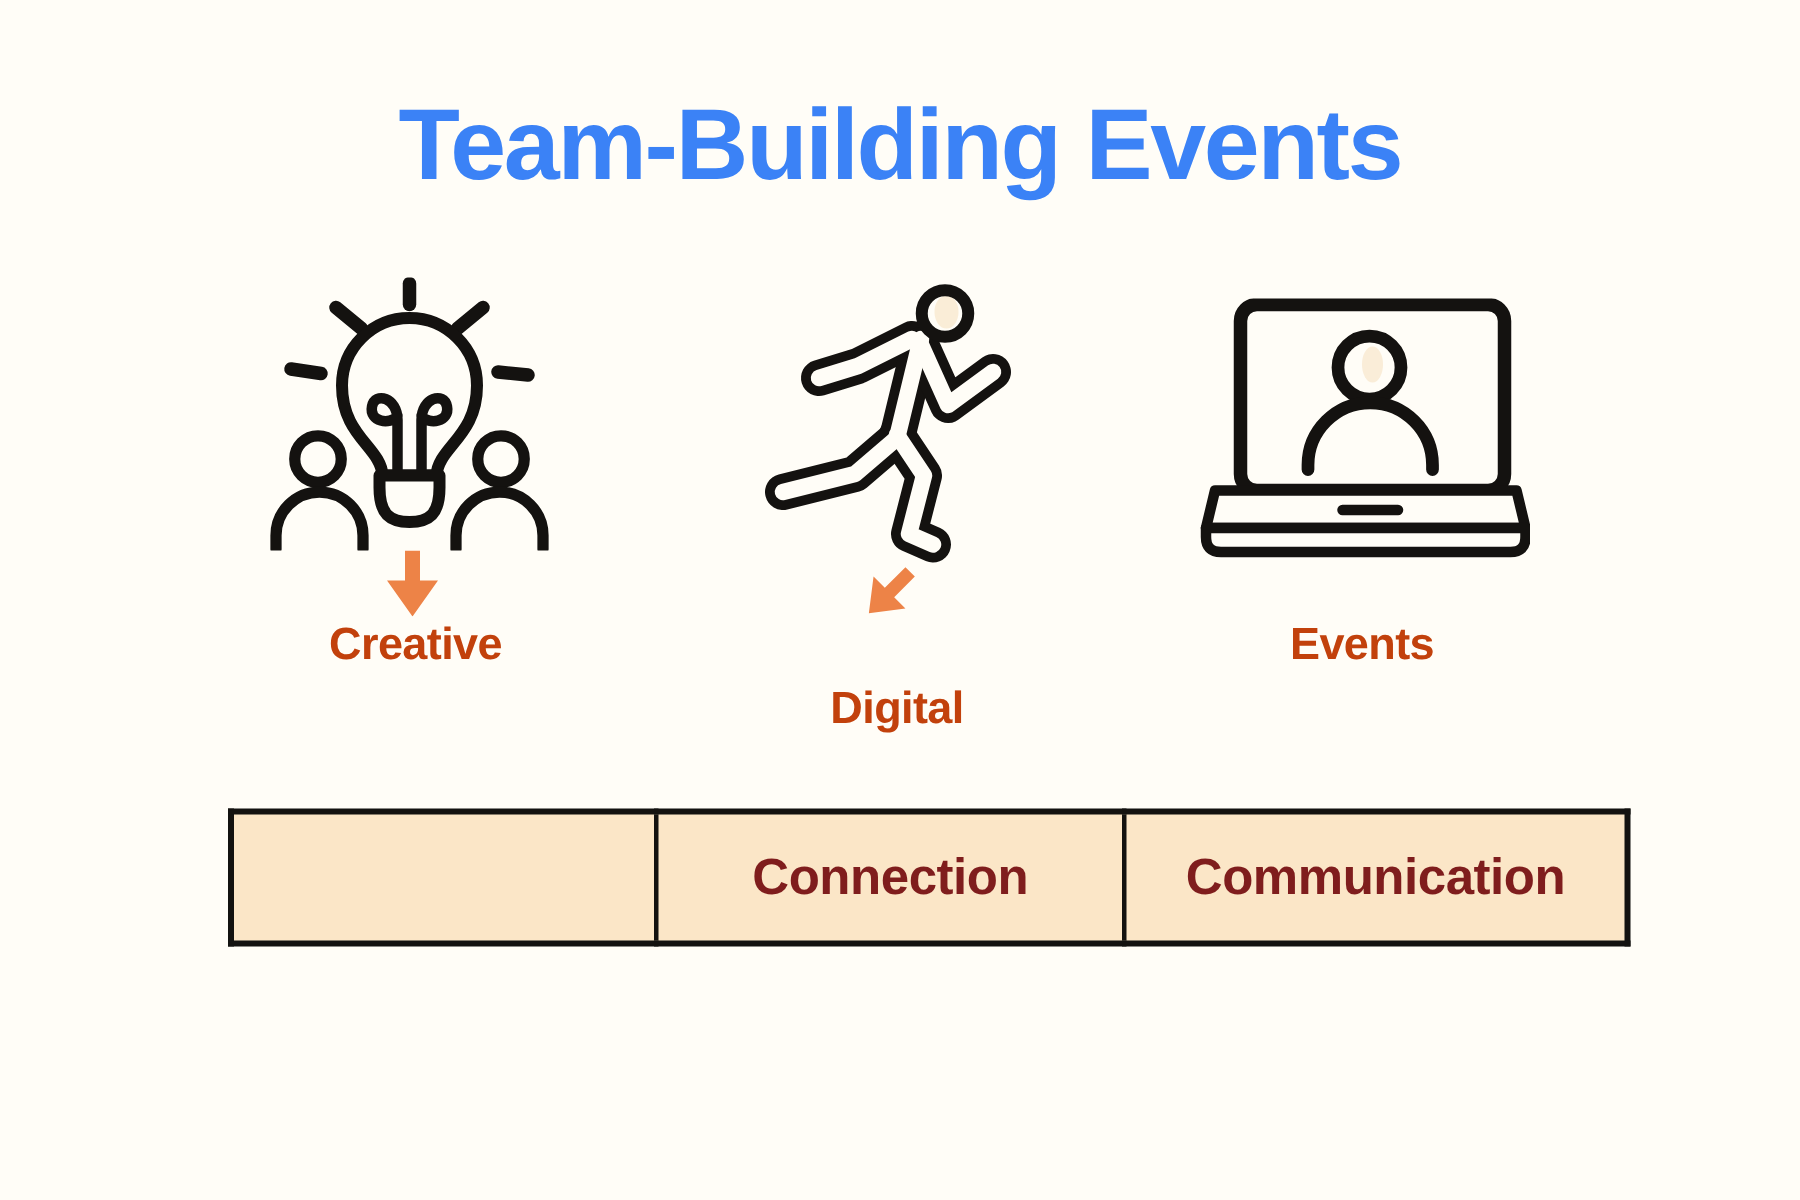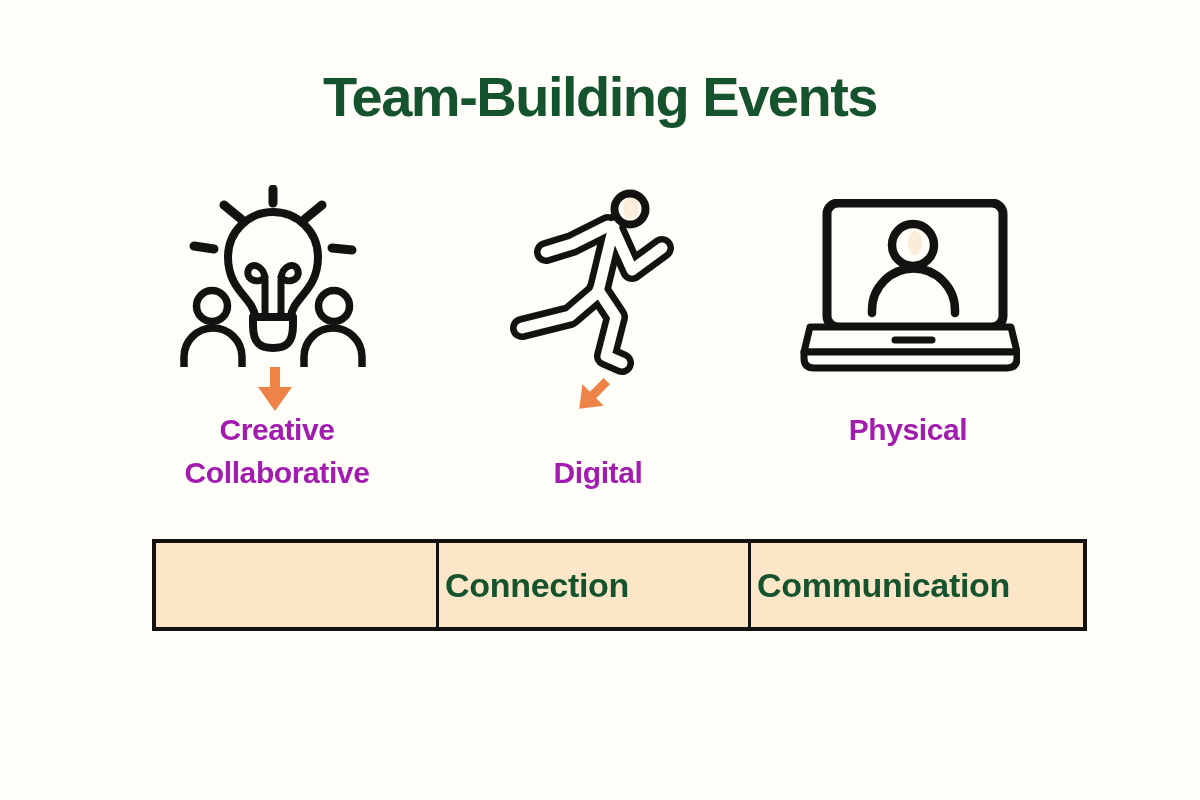--- a/index.html
+++ b/index.html
@@ -8,44 +8,44 @@
     background:#FFFDF7;
     font-family:"Liberation Sans","DejaVu Sans",sans-serif;
     color:#16140f;
     overflow:hidden;
   }
   .canvas{position:relative;width:1200px;height:800px;background:#FFFDF7;}
 
   .title{
     position:absolute;left:0;right:0;top:58px;
     text-align:center;
-    font-size:56px;font-weight:700;letter-spacing:-1.5px;
-    color:#14532d;margin:0;line-height:78px;
+    font-size:67px;font-weight:700;letter-spacing:-1.5px;
+    color:#3b82f6;margin:0;line-height:78px;
   }
 
   .icon-svg{position:absolute;}
   .arrow-svg{position:absolute;}
 
   .cat-label{
     position:absolute;width:260px;top:408px;
     text-align:center;
     font-size:30px;font-weight:700;letter-spacing:-0.4px;
-    line-height:43px;color:#a21caf;
+    line-height:43px;color:#c2410c;
   }
 
   .benefits-table{
     position:absolute;left:152px;top:539px;
     border-collapse:collapse;table-layout:fixed;
     border:4px solid #131210;
   }
   .benefits-table td{
     border:3px solid #131210;
     height:84px;padding:0 6px;
-    text-align:left;vertical-align:middle;
-    font-size:34px;font-weight:700;letter-spacing:-0.3px;color:#14532d;
+    text-align:center;vertical-align:middle;
+    font-size:34px;font-weight:700;letter-spacing:-0.3px;color:#7f1d1d;
   }
   .benefits-table td.hl{background:#FBE6C7;}
   .benefits-table td.plain{background:#FFFEFB;}
   .c1{width:268px;} .c2{width:297px;} .c3{width:320px;}
 </style>
 </head>
 <body>
 
 <div class="canvas">
 
@@ -115,28 +115,27 @@
       <circle cx="113" cy="46" r="21" stroke-width="8.5"></circle>
       <path d="M72 114 V111 A41.5 41.5 0 0 1 155 111 V114" stroke-width="8.5"></path>
       <path d="M10 128 H211 L217 153 H4 Z" fill="#FFFDF7" stroke-width="7"></path>
       <path d="M4 153 H217 V159 Q217 169 207 169 H14 Q4 169 4 159 Z" fill="#FFFDF7" stroke-width="7"></path>
       <path d="M95 141 H132" stroke-width="7"></path>
     </g>
   </svg>
 
   <div class="cat-label" style="left:147px;">
     <span>Creative</span><br>
-    <span>Collaborative</span>
   </div>
   <div class="cat-label" style="left:468px;">
     <br>
     <span>Digital</span>
   </div>
   <div class="cat-label" style="left:778px;">
-    <span>Physical</span><br>
+    <span>Events</span><br>
   </div>
 
   <table class="benefits-table">
     <tbody>
       <tr>
         <td class="hl c1"></td>
         <td class="hl c2">Connection</td>
         <td class="hl c3">Communication</td>
       </tr>
     </tbody>

